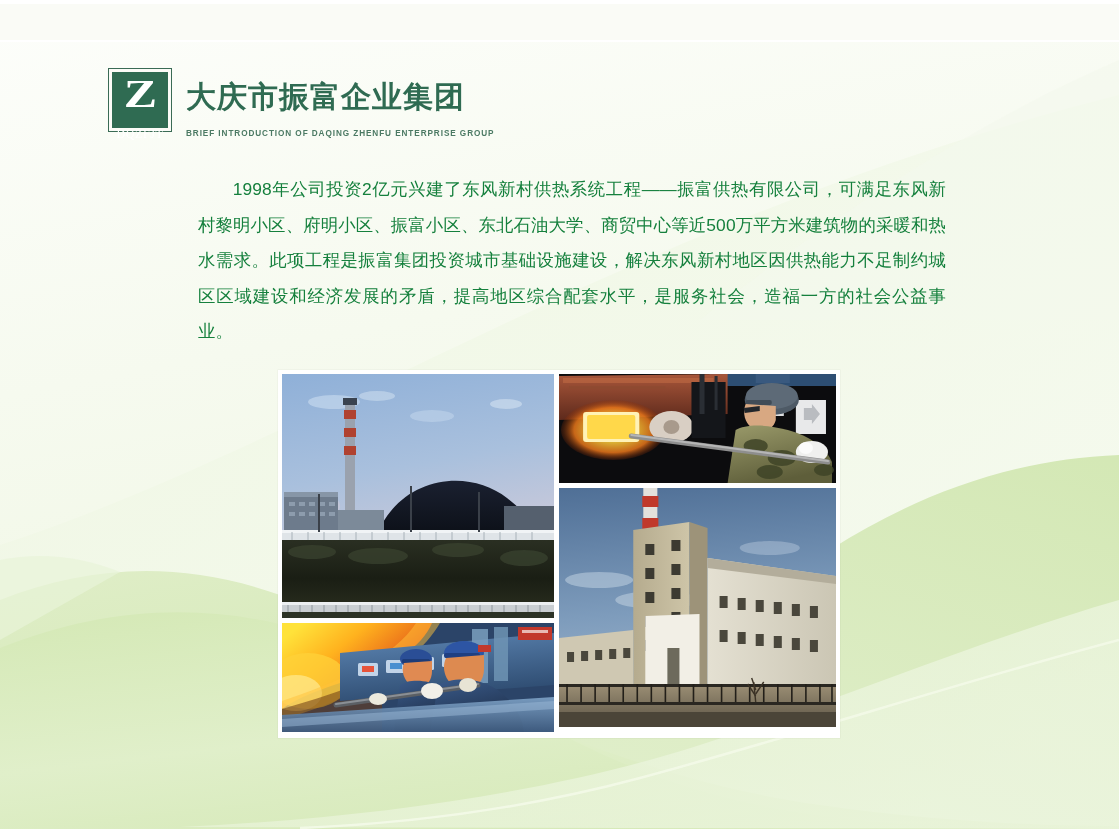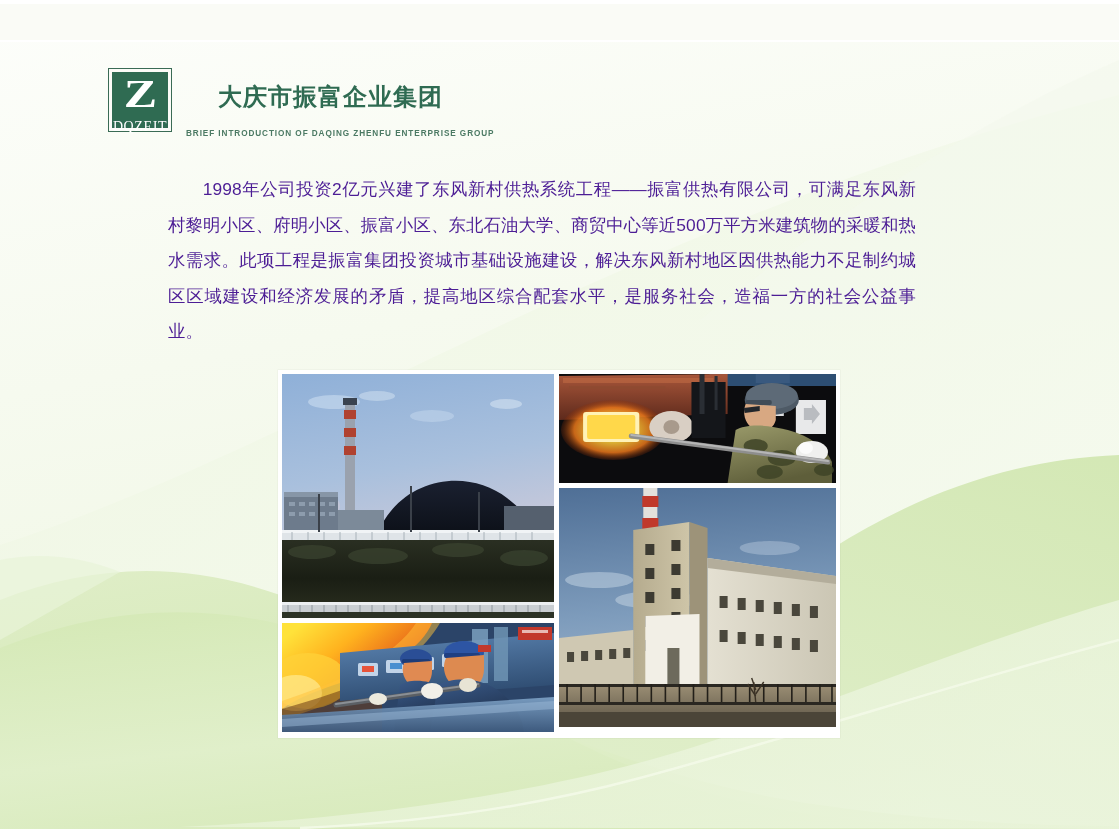--- a/index.html
+++ b/index.html
@@ -84,56 +84,55 @@
     font-weight: bold;
     font-size: 40px;
     line-height: 40px;
     letter-spacing: -1px;
     margin-top: 2px;
     transform: scaleX(1.25);
   }
   .logo-abbr {
     color: #ffffff;
     font-family: "Liberation Serif", "DejaVu Serif", serif;
-    font-size: 14px;
+    font-size: 12px;
     letter-spacing: 0.6px;
     line-height: 10px;
-    margin-top: 8px;
+    margin-top: 15px;
   }
 
   .logo-text-block {
     margin-left: 14px;
     padding-top: 12px;
   }
   .company-name {
     color: #2f6b52;
-    font-size: 24px;
+    font-size: 30px;
     font-weight: bold;
     letter-spacing: 1px;
     line-height: 34px;
     white-space: nowrap;
-    margin-left: 32px;
   }
   .company-tagline {
     color: #4c7a64;
     font-size: 8.2px;
     font-weight: bold;
     letter-spacing: 0.92px;
     line-height: 12px;
     margin-top: 14px;
     white-space: nowrap;
   }
 
   
   .body-text {
     position: absolute;
-    left: 168px;
+    left: 198px;
     top: 172px;
     width: 748px;
-    color: #4c1d95;
+    color: #15803d;
     font-size: 17.4px;
     line-height: 35.5px;
     text-align: justify;
     text-justify: inter-ideograph;
     text-indent: 2em;
     letter-spacing: 0.1px;
   }
 
   
   .collage {

